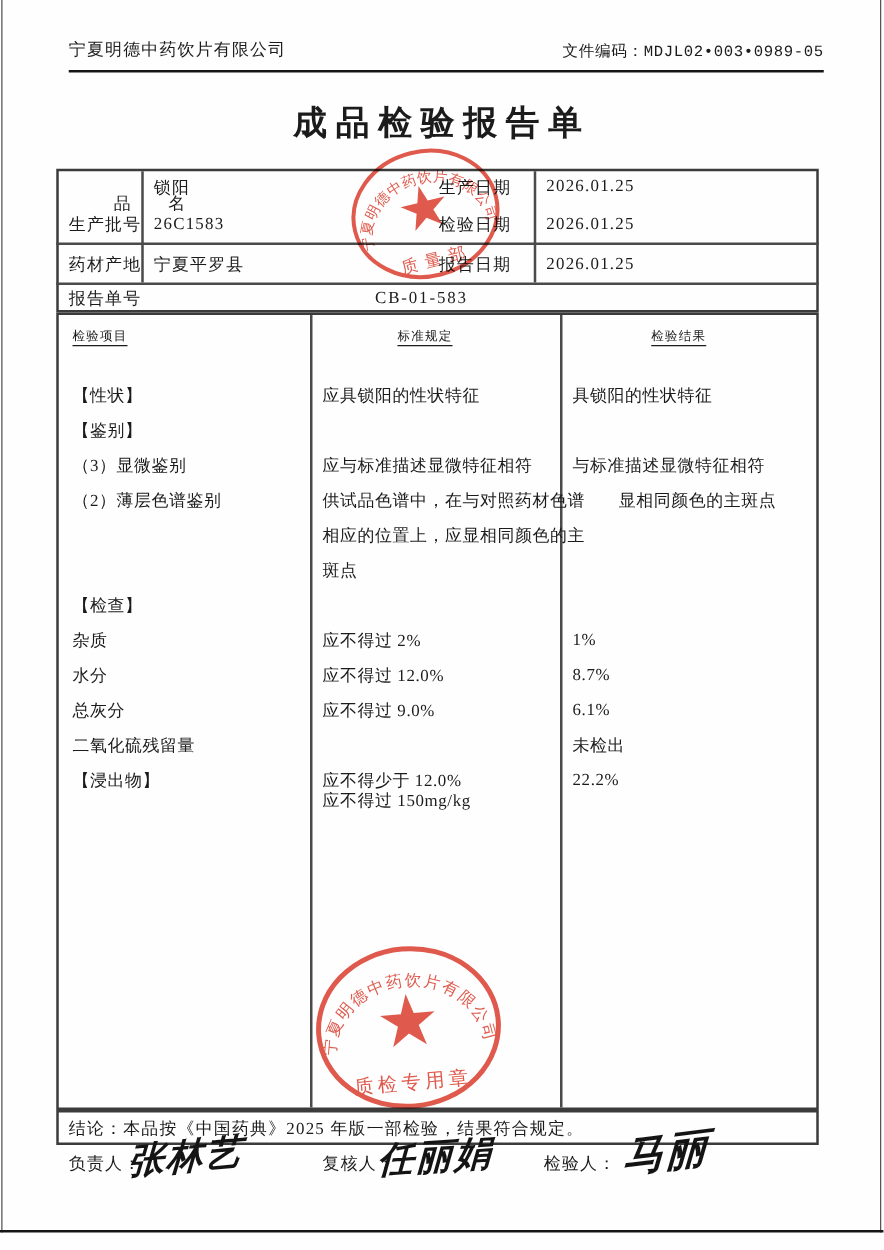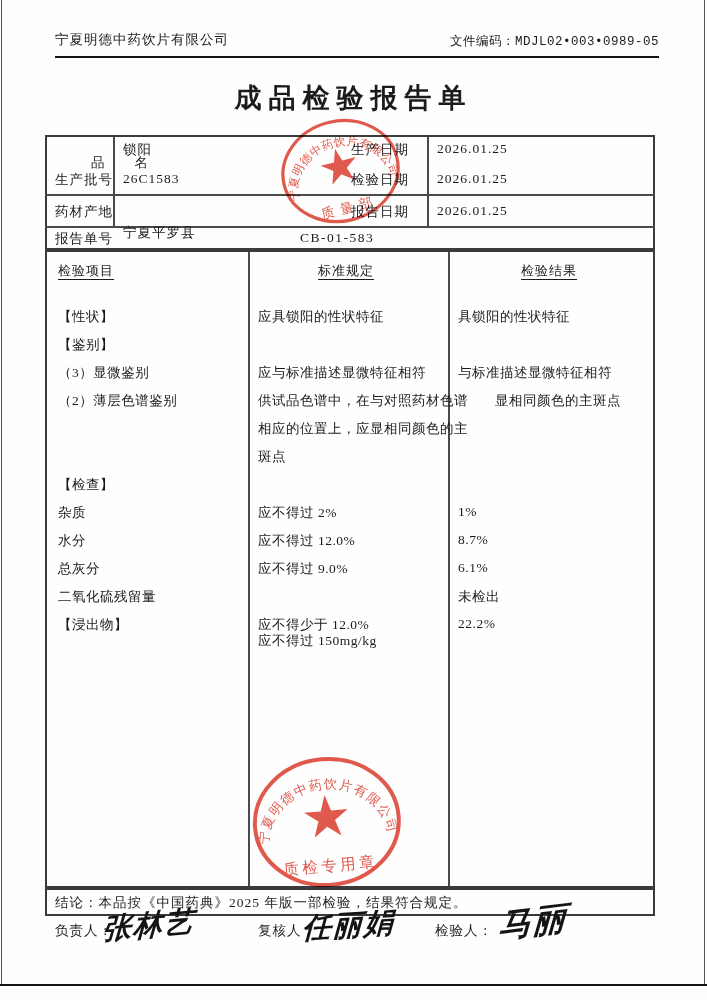--- a/index.html
+++ b/index.html
@@ -11,21 +11,21 @@
   .hdr-company{position:absolute;left:55px;top:31px;font-size:13.5px;letter-spacing:1px;}
   .hdr-code{position:absolute;right:48px;top:33px;font-size:12.5px;letter-spacing:.5px;
             font-family:"Liberation Mono","DejaVu Sans Mono",monospace;}
   .hdr-rule{position:absolute;left:55px;top:56px;width:604px;height:2px;background:#161616;}
   .title{position:absolute;left:0;right:0;top:80px;text-align:center;font-size:27px;
          font-weight:700;letter-spacing:7px;}
   .box{position:absolute;border:2px solid #3b3b3b;box-sizing:border-box;}
   .hline{position:absolute;height:1.5px;background:#4a4a4a;}
   .vline{position:absolute;width:1.5px;background:#4a4a4a;}
   .cell{position:absolute;font-size:13.5px;white-space:nowrap;letter-spacing:1px;}
-  .colhead{position:absolute;font-size:13px;letter-spacing:1px;
+  .colhead{position:absolute;font-size:10px;letter-spacing:1px;
            text-decoration:underline;text-underline-offset:4px;}
   .tline{position:absolute;left:0;font-size:13.5px;white-space:nowrap;letter-spacing:.5px;}
   .tcol{position:absolute;top:250px;height:638px;}
   .stamp{position:absolute;mix-blend-mode:multiply;opacity:.88;}
   .concl{position:absolute;font-size:13.5px;letter-spacing:1px;white-space:nowrap;}
   .siglabel{position:absolute;font-size:13.5px;letter-spacing:1px;}
   .signame{position:absolute;font-size:29px;font-weight:600;color:#141414;
            font-style:italic;white-space:nowrap;letter-spacing:2px;}
 </style>
 </head>
@@ -46,21 +46,21 @@
   <div class="vline" style="left:113px;top:137px;height:89px;"></div>
   <div class="vline" style="left:427px;top:137px;height:89px;"></div>
   <div class="hline" style="left:45px;top:194px;width:610px;"></div>
   <div class="hline" style="left:45px;top:226px;width:610px;"></div>
 
   <div class="cell" style="left:55px;top:154px;margin-left:36px;">品　　名</div>
   <div class="cell" style="left:123px;top:141px;">锁阳</div>
   <div class="cell" style="left:55px;top:171px;">生产批号</div>
   <div class="cell" style="left:123px;top:171px;">26C1583</div>
   <div class="cell" style="left:55px;top:203px;">药材产地</div>
-  <div class="cell" style="left:123px;top:203px;margin-top:21px;">宁夏平罗县</div>
+  <div class="cell" style="left:123px;top:203px;">宁夏平罗县</div>
 
   <div class="cell" style="left:351px;top:141px;">生产日期</div>
   <div class="cell" style="left:437px;top:141px;">2026.01.25</div>
   <div class="cell" style="left:351px;top:171px;">检验日期</div>
   <div class="cell" style="left:437px;top:171px;">2026.01.25</div>
   <div class="cell" style="left:351px;top:203px;">报告日期</div>
   <div class="cell" style="left:437px;top:203px;">2026.01.25</div>
 
   <div class="cell" style="left:55px;top:230px;">报告单号</div>
   <div class="cell" style="left:300px;top:230px;letter-spacing:1.5px;">CB-01-583</div>

